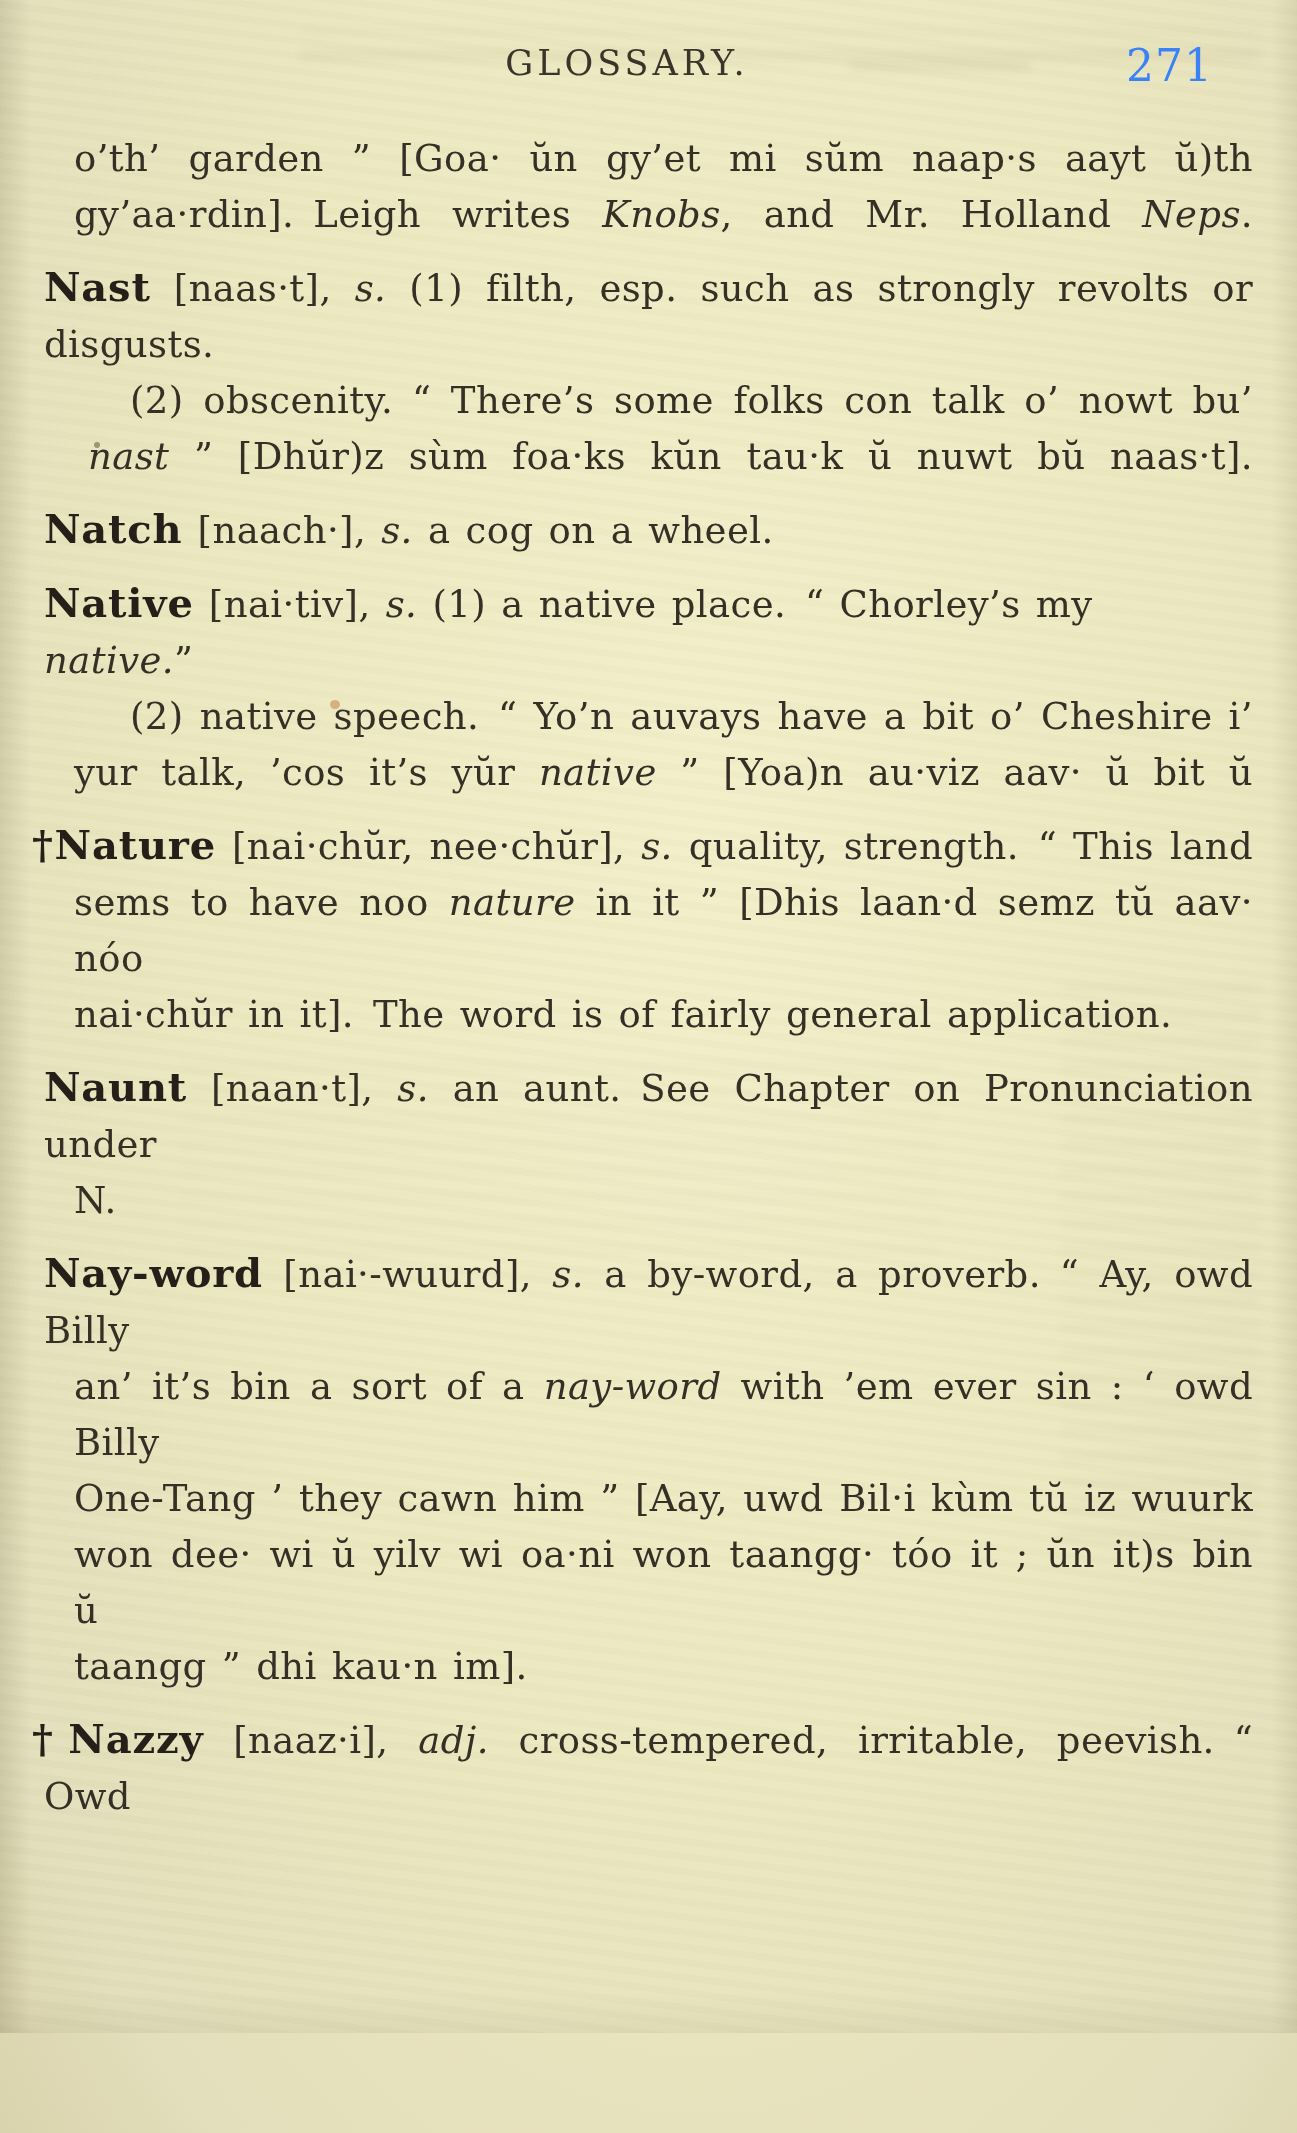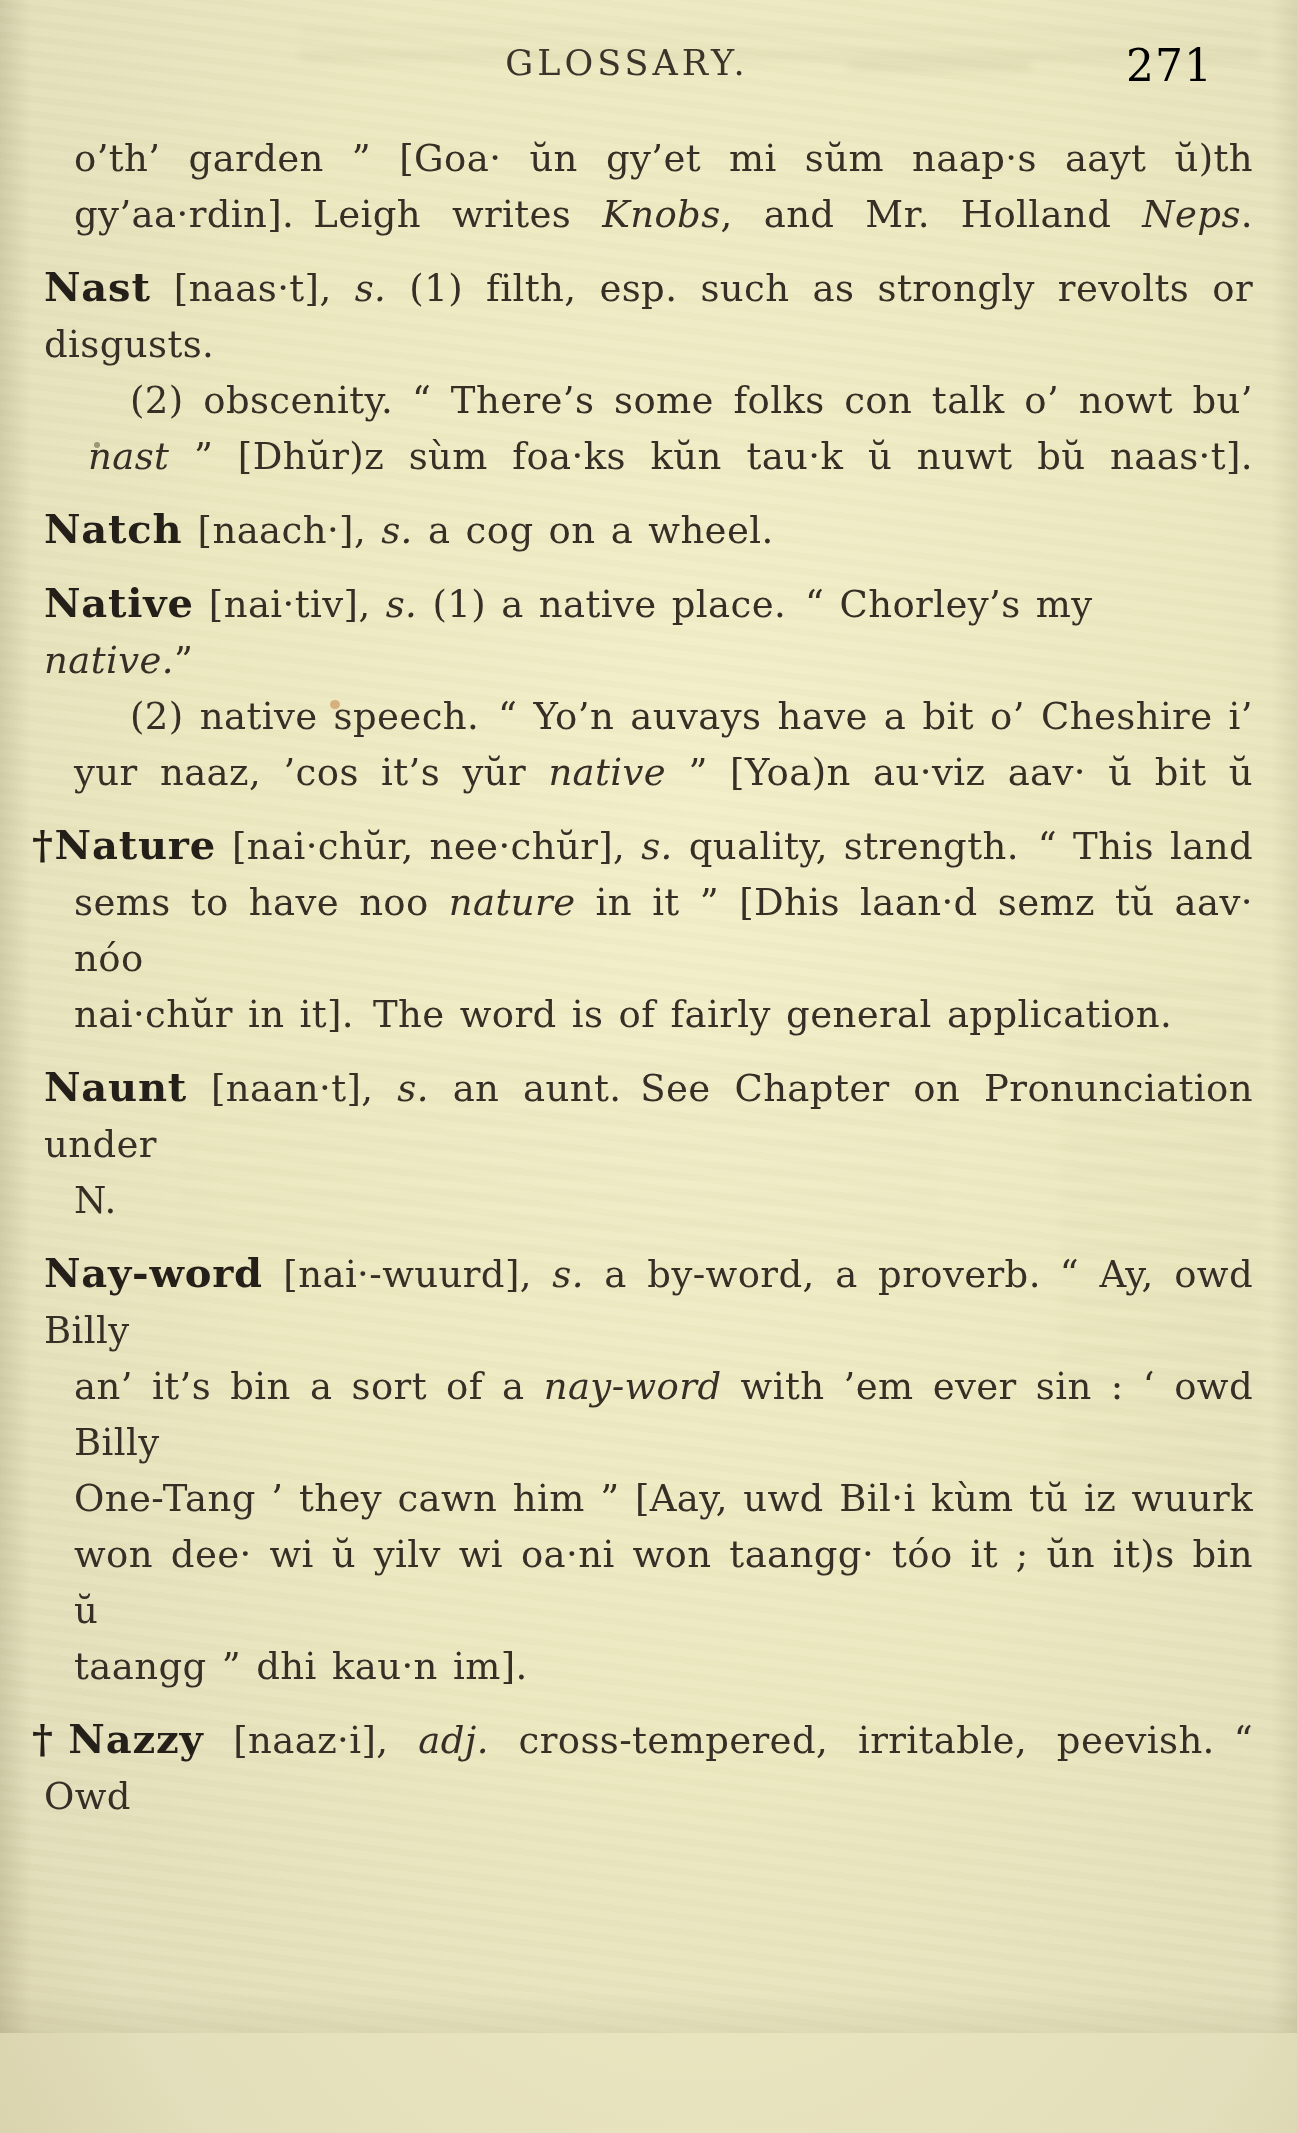--- a/index.html
+++ b/index.html
@@ -26,21 +26,21 @@
   }
   .speck{position:absolute;border-radius:50%;pointer-events:none;}
 
   .header{position:absolute;top:40px;left:0;width:100%;height:50px;}
   .running-title{
     position:absolute;top:3px;left:0;right:43px;text-align:center;
     font-size:35px;letter-spacing:4px;color:#3a342a;
   }
   .page-number{
     position:absolute;top:0;right:84px;
-    font-size:44px;color:#000000;letter-spacing:1px;
+    font-size:44px;color:#3b82f6;letter-spacing:1px;
   }
 
   .content{position:absolute;top:131px;left:44px;right:44px;}
   .entry{margin-bottom:16px;}
   .line{
     font-size:37px;line-height:56px;
     letter-spacing:.4px;word-spacing:3px;
     color:#352f26;
   }
   .jf{text-align:justify;text-align-last:justify;}
@@ -80,21 +80,21 @@
         <div class="line ind-h jf"><span class="seg-b">Nast</span><span class="seg-n"> [naas·t], </span><span class="seg-i">s.</span><span class="seg-n"> (1) filth, esp. such as strongly revolts or disgusts.</span></div>
         <div class="line ind-s jf"><span class="seg-n">(2) obscenity. “ There’s some folks con talk o’ nowt bu’</span></div>
         <div class="line ind-q jf"><span class="seg-i">nast</span><span class="seg-n"> ” [Dhŭr)z sùm foa·ks kŭn tau·k ŭ nuwt bŭ naas·t].</span></div>
       </div>
       <div class="entry">
         <div class="line ind-h lf"><span class="seg-b">Natch</span><span class="seg-n"> [naach·], </span><span class="seg-i">s.</span><span class="seg-n"> a cog on a wheel.</span></div>
       </div>
       <div class="entry">
         <div class="line ind-h lf"><span class="seg-b">Native</span><span class="seg-n"> [nai·tiv], </span><span class="seg-i">s.</span><span class="seg-n"> (1) a native place. “ Chorley’s my </span><span class="seg-i">native.</span><span class="seg-n">”</span></div>
         <div class="line ind-s jf"><span class="seg-n">(2) native speech. “ Yo’n auvays have a bit o’ Cheshire i’</span></div>
-        <div class="line ind-c jf"><span class="seg-n">yur naaz, ’cos it’s yŭr </span><span class="seg-i">native</span><span class="seg-n"> ” [Yoa)n au·viz aav· ŭ bit ŭ</span></div>
+        <div class="line ind-c jf"><span class="seg-n">yur talk, ’cos it’s yŭr </span><span class="seg-i">native</span><span class="seg-n"> ” [Yoa)n au·viz aav· ŭ bit ŭ</span></div>
       </div>
       <div class="entry">
         <div class="line ind-h jf hang"><span class="seg-b">†Nature</span><span class="seg-n"> [nai·chŭr, nee·chŭr], </span><span class="seg-i">s.</span><span class="seg-n"> quality, strength. “ This land</span></div>
         <div class="line ind-c jf"><span class="seg-n">sems to have noo </span><span class="seg-i">nature</span><span class="seg-n"> in it ” [Dhis laan·d semz tŭ aav· nóo</span></div>
         <div class="line ind-c lf"><span class="seg-n">nai·chŭr in it]. The word is of fairly general application.</span></div>
       </div>
       <div class="entry">
         <div class="line ind-h jf"><span class="seg-b">Naunt</span><span class="seg-n"> [naan·t], </span><span class="seg-i">s.</span><span class="seg-n"> an aunt. See Chapter on Pronunciation under</span></div>
         <div class="line ind-c lf"><span class="seg-n">N.</span></div>
       </div>

